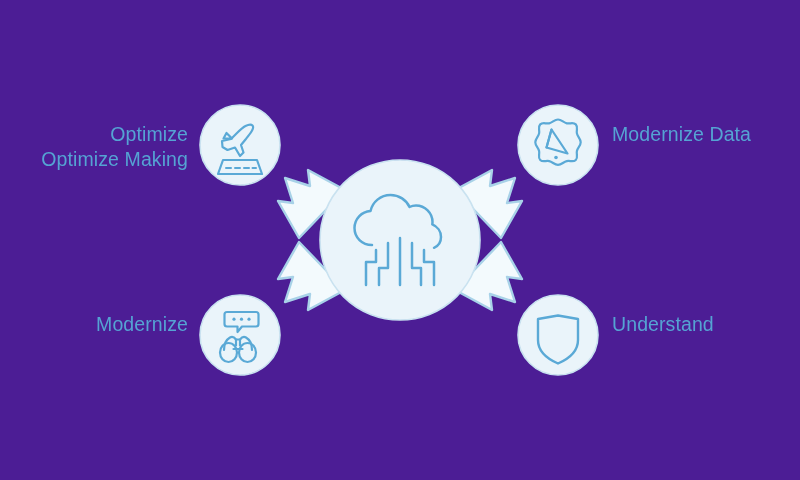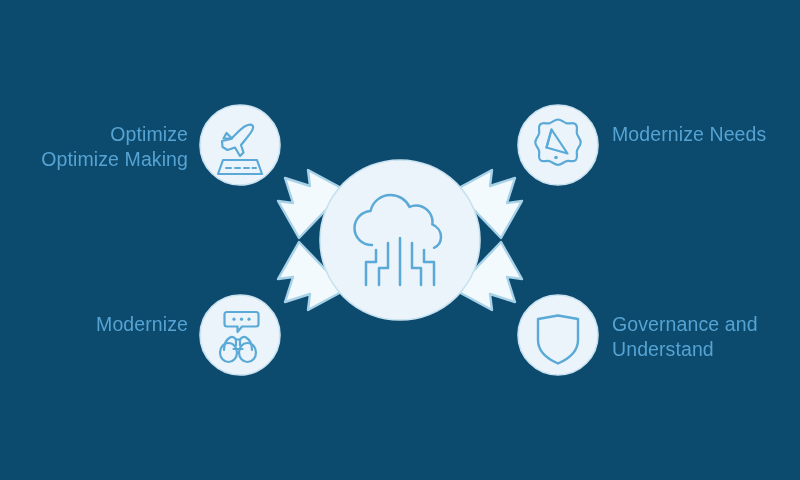--- a/index.html
+++ b/index.html
@@ -11,21 +11,21 @@
   body {
     width: 800px;
     height: 480px;
     overflow: hidden;
     font-family: "Liberation Sans", sans-serif;
   }
   #diagram-root {
     position: relative;
     width: 800px;
     height: 480px;
-    background: #0c4a6e;
+    background: #4c1d95;
     text-decoration: underline;
   }
   #diagram-svg {
     position: absolute;
     left: 0;
     top: 0;
     width: 800px;
     height: 480px;
     display: block;
   }
@@ -260,25 +260,24 @@
       </g>
     </g>
   </svg>
 
   <div class="node-label label-left" id="label-optimize-decision-making">
     <span class="lbl-line">Optimize</span>
     <span class="lbl-line">Optimize Making</span>
   </div>
 
   <div class="node-label label-right" id="label-modernize-data-environments">
-    <span class="lbl-line">Modernize Needs</span>
+    <span class="lbl-line">Modernize Data</span>
   </div>
 
   <div class="node-label label-left" id="label-understand-customer-needs">
     <span class="lbl-line">Modernize</span>
   </div>
 
   <div class="node-label label-right" id="label-governance-and-compliance">
-    <span class="lbl-line">Governance and</span>
     <span class="lbl-line">Understand</span>
   </div>
 
 </div>
 
 </body></html>

